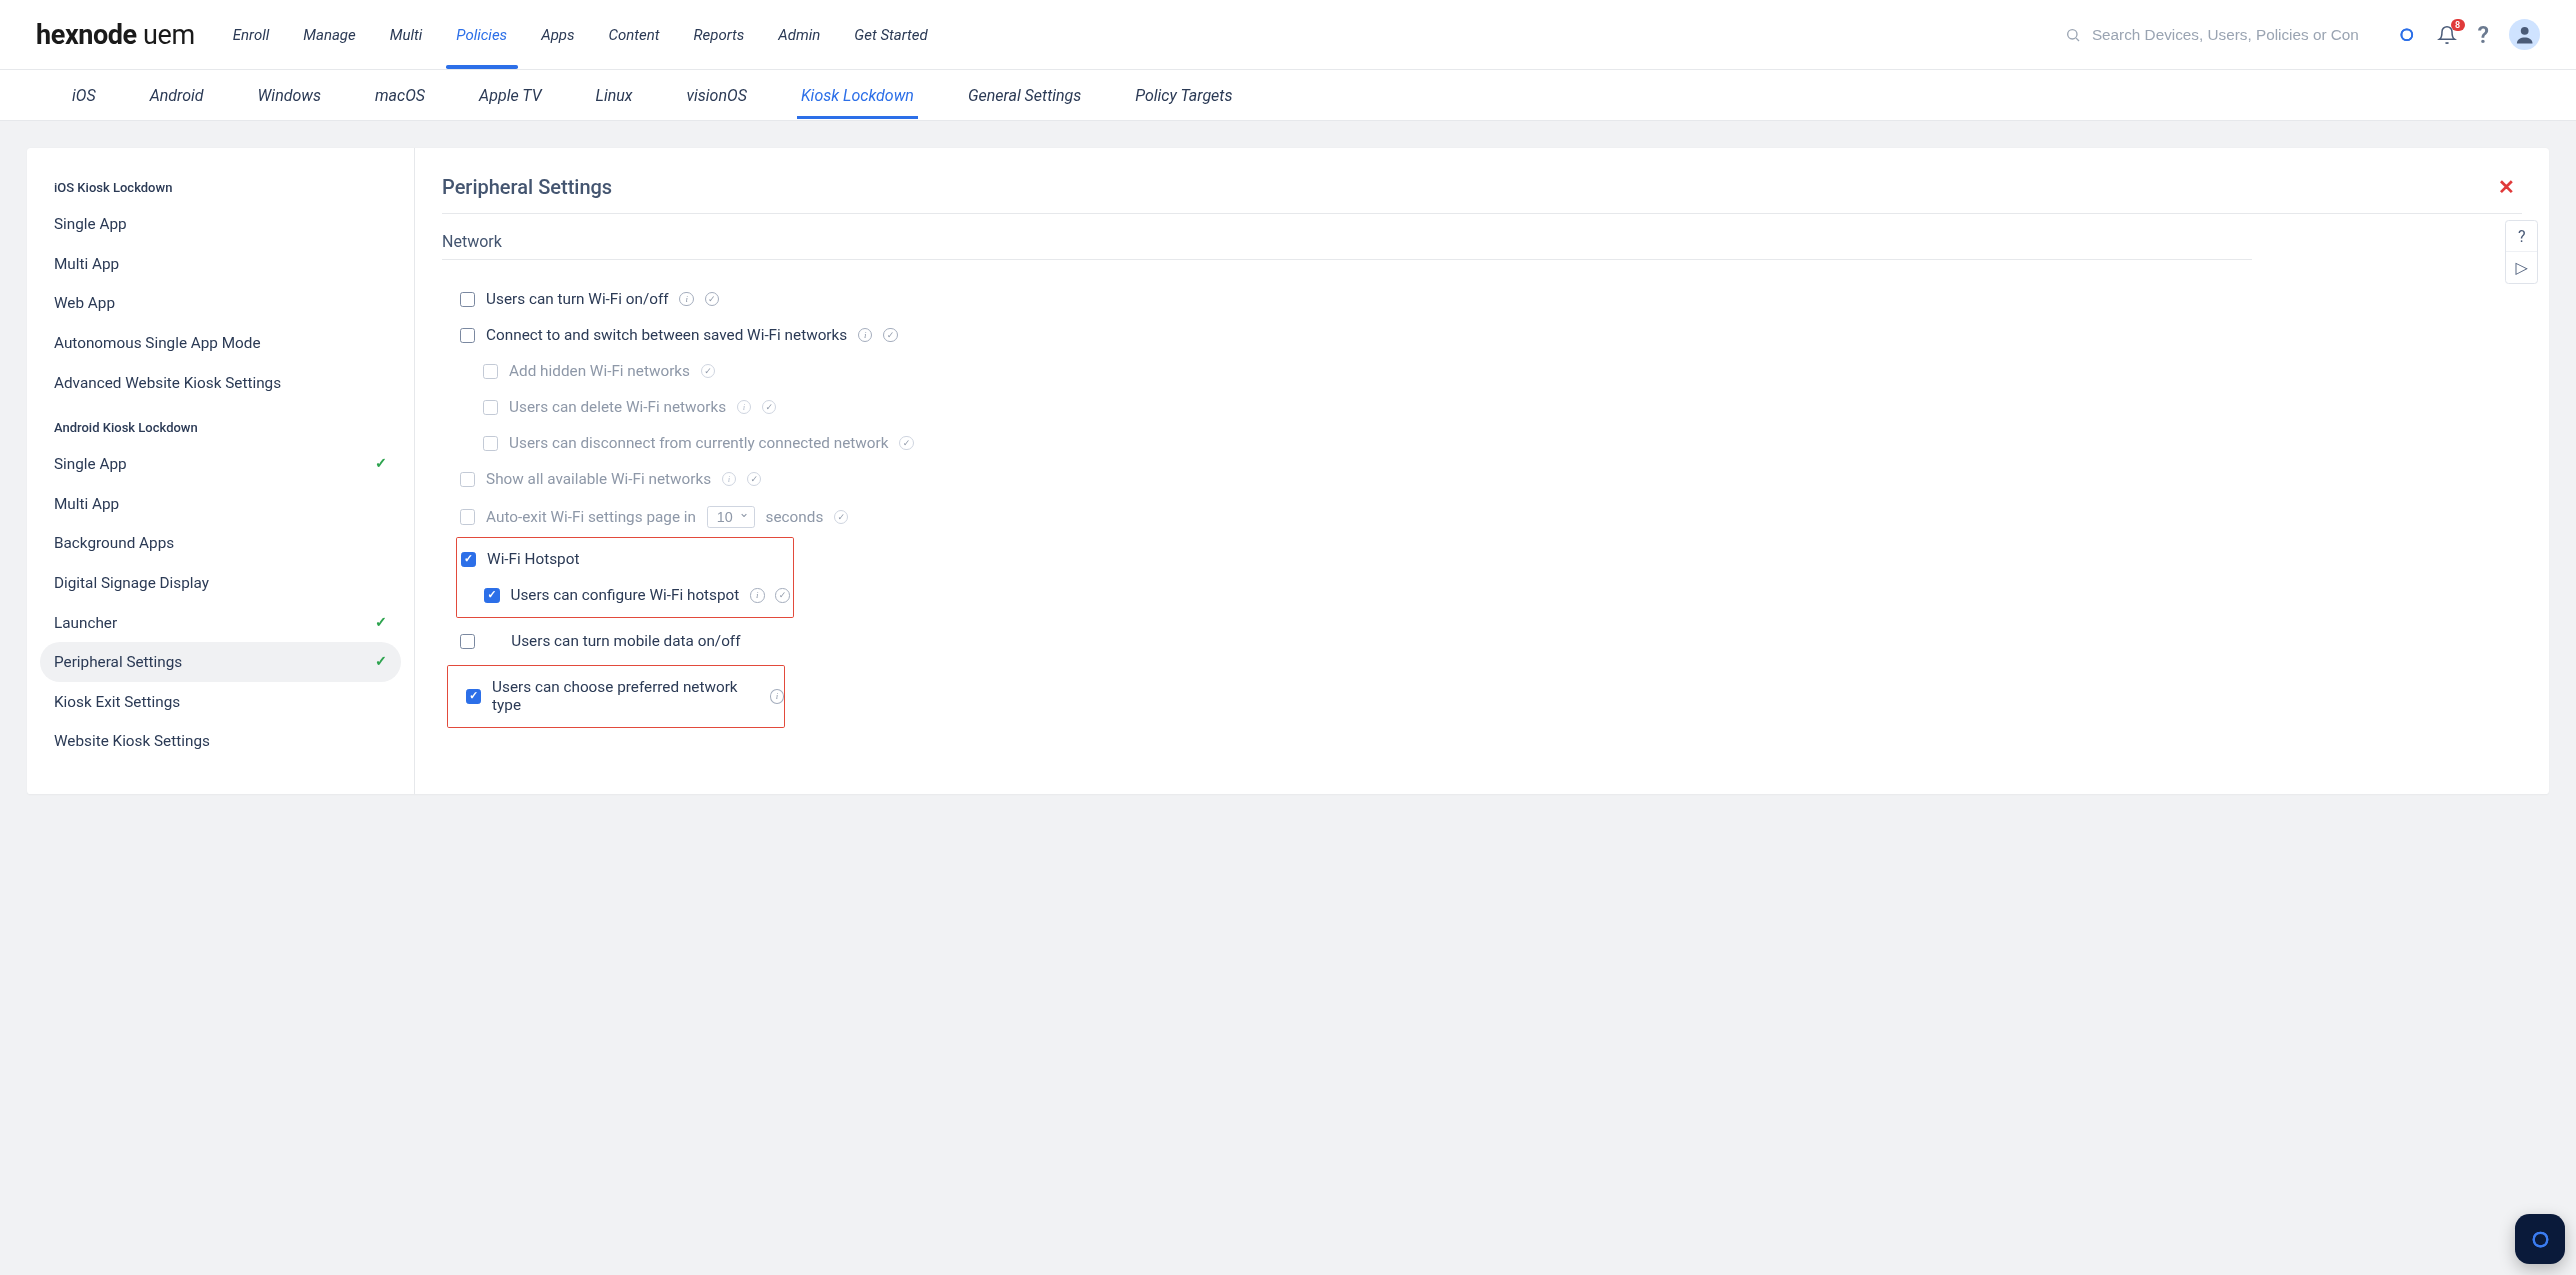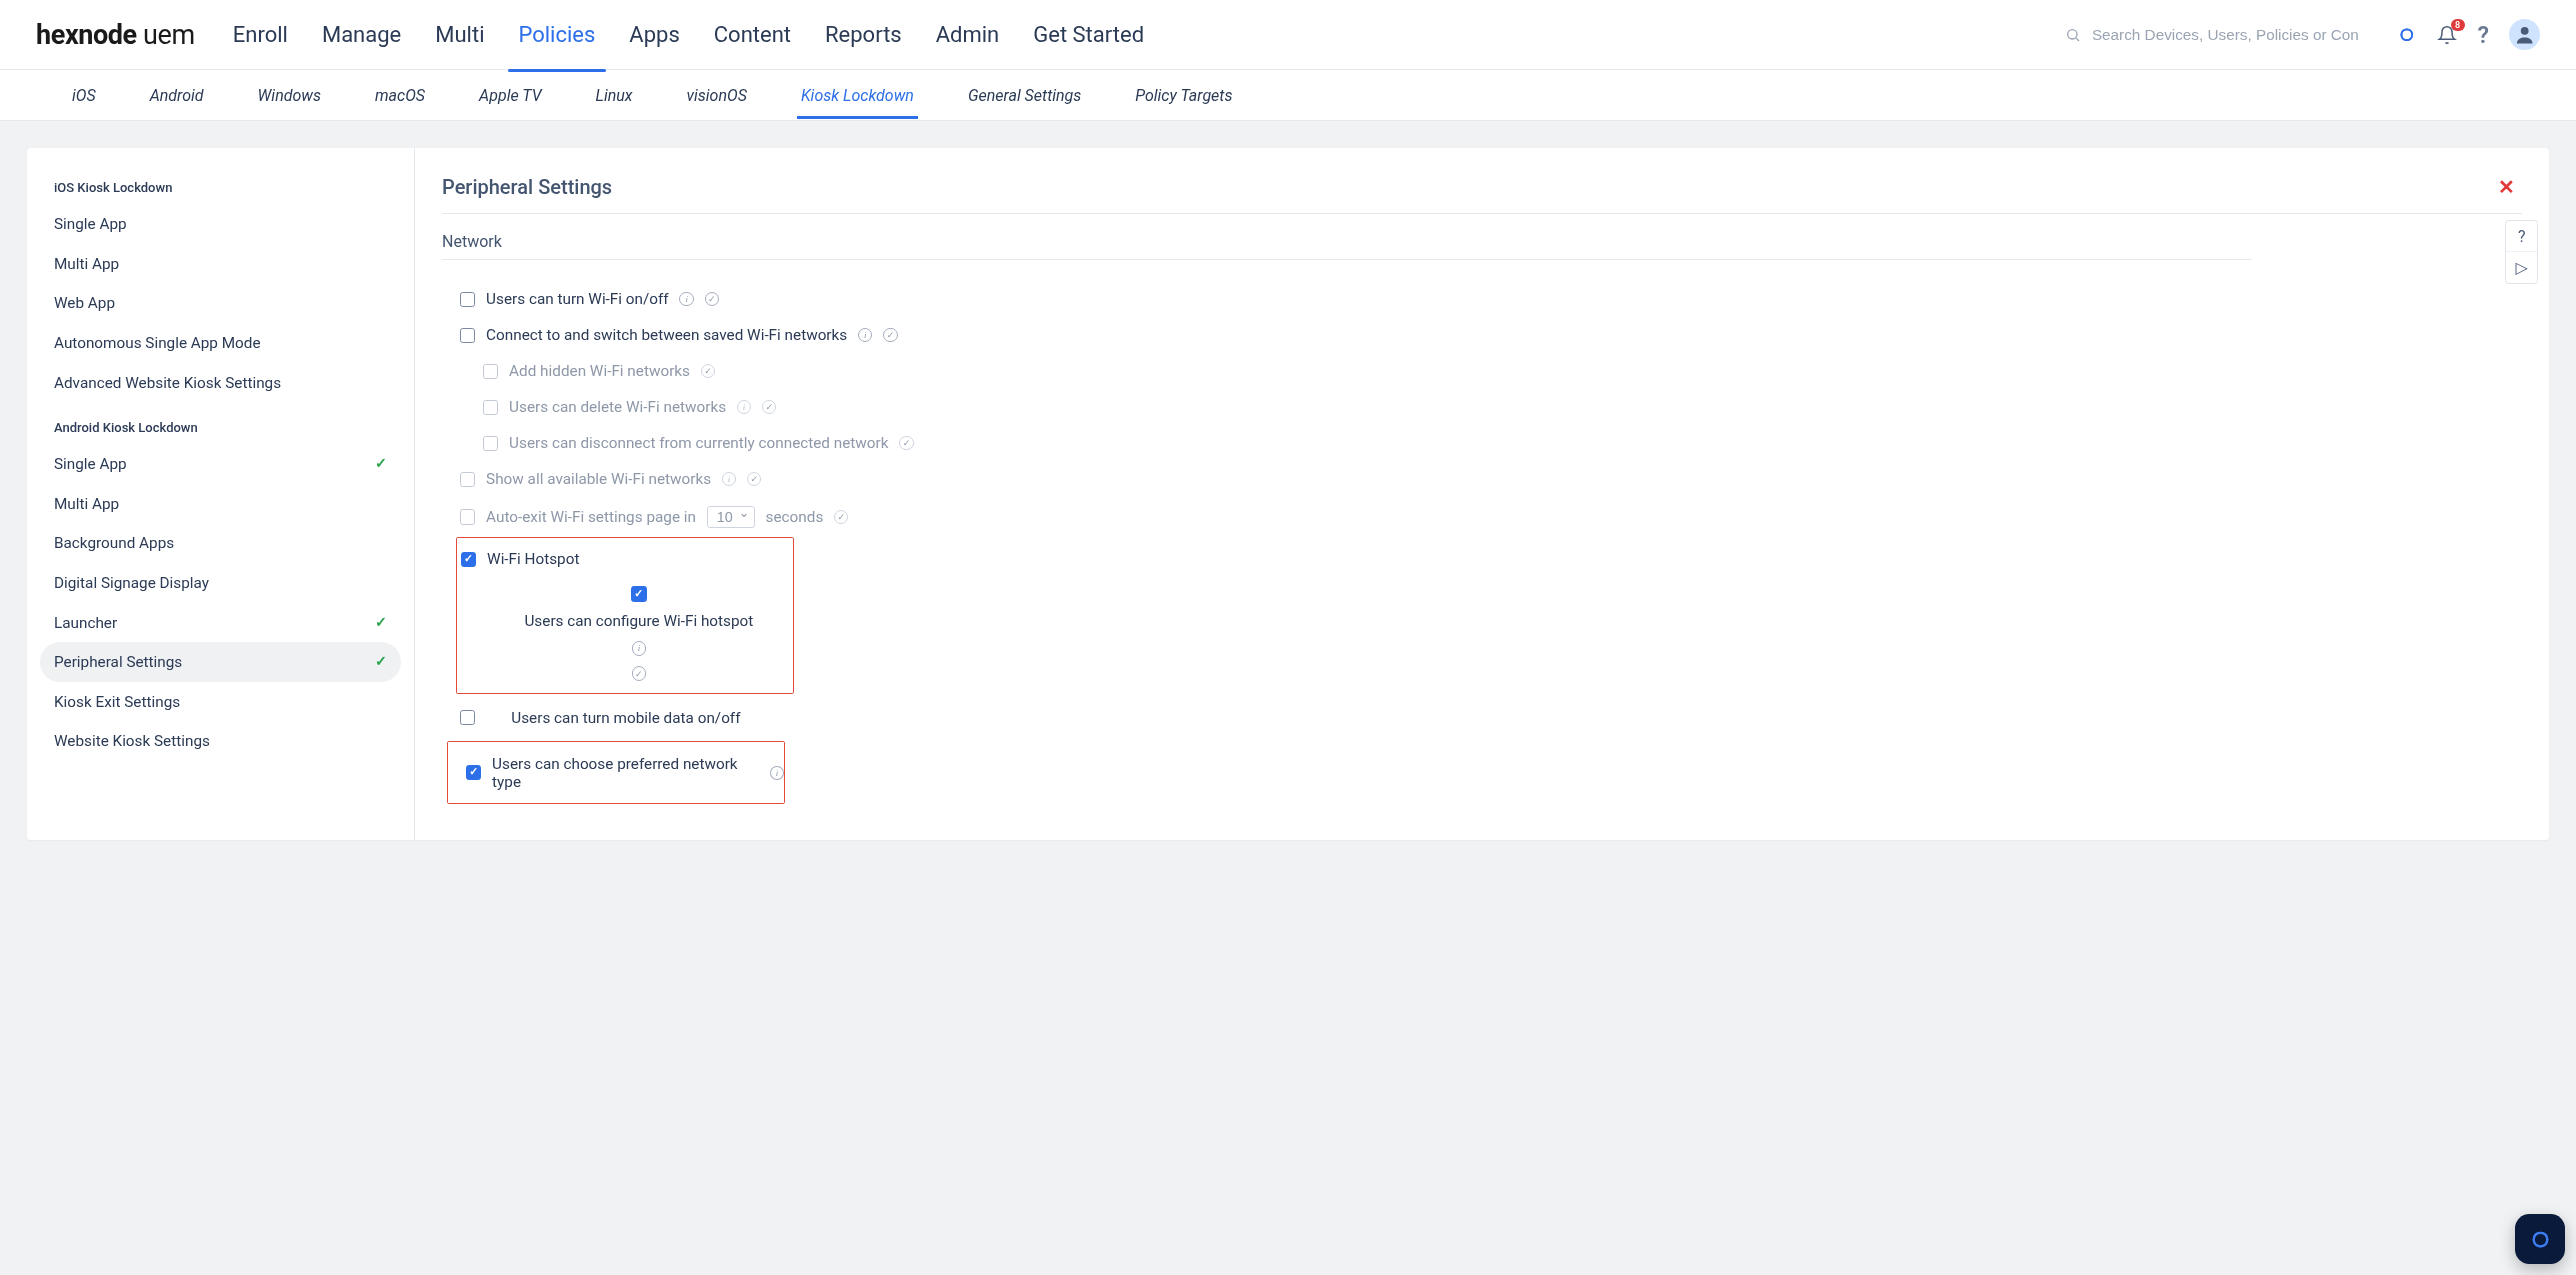--- a/index.html
+++ b/index.html
@@ -3,21 +3,21 @@
 <meta charset="utf-8">
 <style>
   * { box-sizing: border-box; }
   body { margin:0; font-family: -apple-system, BlinkMacSystemFont, "Segoe UI", Roboto, Arial, sans-serif; color:#2b3a55; background:#fff; font-size:15.3px; }
 
   
   .topbar { display:flex; align-items:center; padding:0 36px; height:70px; border-bottom:0.9px solid #e6e8eb; }
   .logo { font-size:27px; font-weight:700; letter-spacing:-0.4px; color:#1a1a1a; margin-right:38px; white-space:nowrap; }
   .logo .thin { font-weight:400; }
   .main-nav { display:flex; gap:34px; flex:0 0 auto; }
-  .main-nav-item { color:#2b3a55; cursor:pointer; padding:20px 0; position:relative; font-size:22px; }
+  .main-nav-item { color:#2b3a55; cursor:pointer; padding:20px 0; position:relative; font-size:15px;font-style:italic; }
   .main-nav-item.active { color:#2c6fe8; }
   .main-nav-item.active::after { content:""; position:absolute; left:-10.8px; right:-10.8px; bottom:-5.4px; height:3.6px; background:#2c6fe8; border-radius:1.8px; }
   .top-spacer { flex:1; }
   .search-wrap { display:flex; align-items:center; color:#9aa4b2; gap:9px; margin-right:36px; }
   .search-wrap input { border:none; outline:none; font-size:15.3px; width:270px; color:#2b3a55; }
   .search-wrap input::placeholder { color:#9aa4b2; }
   .top-icons { display:flex; align-items:center; gap:20px; }
   .icon-btn { position:relative; display:flex; align-items:center; justify-content:center; cursor:pointer; color:#4a5b78; }
   .badge { position:absolute; top:-5.4px; right:-7.2px; background:#e03a3a; color:#fff; font-size:9px; border-radius:7.2px; padding:0.9px 4.5px; font-weight:600; }
   .qmark { font-size:23.4px; color:#6b7a90; font-weight:600; }
@@ -63,21 +63,21 @@
   .verify-ico::after { content:"✓"; font-size:9px; color:#8e98a8; }
   .info-ico::after { content:"i"; }
   .setting-row.disabled .info-ico, .setting-row.disabled .verify-ico { border-color:#cfd5e0; color:#b6bfcd; }
 
   .num-select { border:0.9px solid #cfd5e0; border-radius:2.7px; padding:1.8px 20px 1.8px 9px; font-size:14.4px; color:#8e98a8; background:#fff; appearance:none; position:relative; }
   .num-select-wrap { position:relative; display:inline-block; }
   .num-select-wrap::after { content:"⌄"; position:absolute; right:5.4px; top:-0.9px; color:#8e98a8; font-size:12.6px; pointer-events:none; }
 
   .highlight-box { border:1.8px solid #e24a3b; border-radius:1.8px; padding:3.6px 0; margin-left:14.4px; width:338px; }
   .highlight-box .setting-row { padding-left:3.6px; }
-  .highlight-box .setting-row.indent-1 { padding-left:27px;flex-direction:column; }
+  .highlight-box .setting-row.indent-1 { padding-left:27px; }
   .highlight-box-2 { border:1.8px solid #e24a3b; border-radius:1.8px; padding:3.6px 0; margin-left:5px; width:338px; margin-top:5.4px; }
 
   
   .mini-tools { position:absolute; top:72px; right:10.8px; border:0.9px solid #dfe3ea; border-radius:3.6px; background:#fff; display:flex; flex-direction:column; }
   .mini-tool { width:31px; height:31px; display:flex; align-items:center; justify-content:center; color:#4a5b78; font-size:16px; cursor:pointer; border-bottom:0.9px solid #eef0f4; }
   .mini-tool:last-child { border-bottom:none; }
 
   
   .chat-fab { position:fixed; right:10.8px; bottom:10.8px; width:50px; height:50px; border-radius:14.4px; background:#0a1a3a; display:flex; align-items:center; justify-content:center; box-shadow:0 5.4px 16px rgba(0,0,0,0.25); cursor:pointer; }
 </style>

